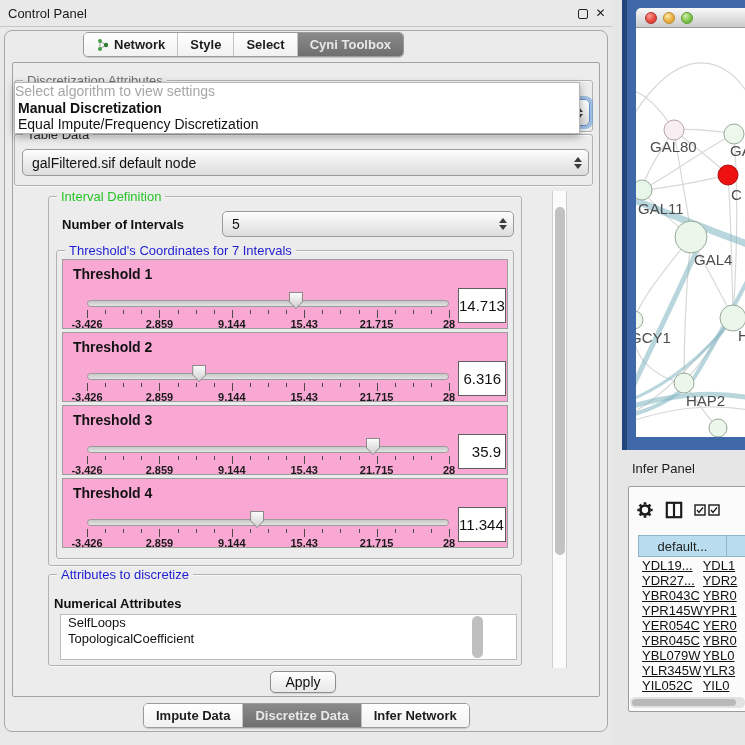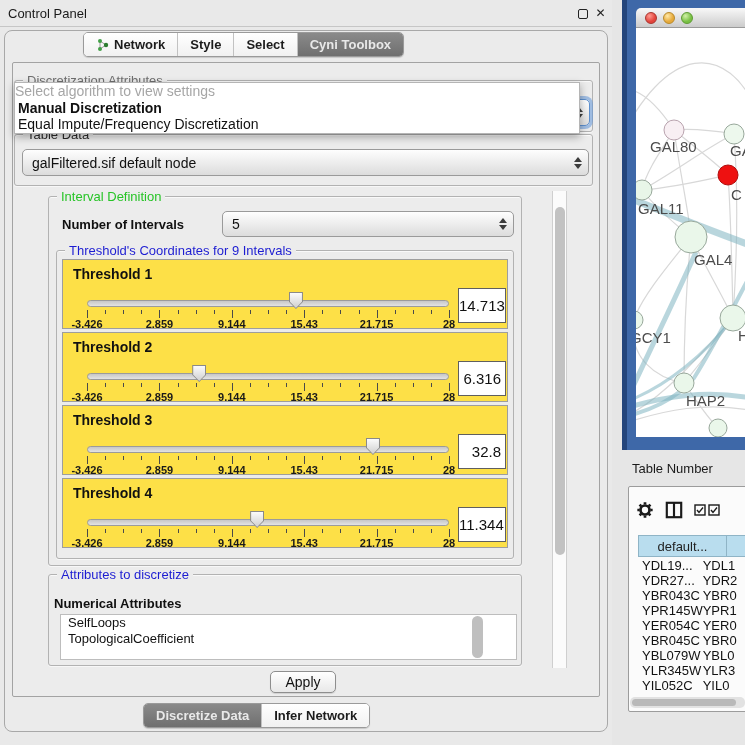--- a/index.html
+++ b/index.html
@@ -53,21 +53,21 @@
 
   
   #alg-popup { left:14px; top:82px; width:566px; height:52px; background:#ffffff;
     border:1px solid #b5b5b5; box-shadow:0 3px 8px rgba(0,0,0,.32); z-index:30; font-size:14px; }
   #alg-popup .ph { text-align:left; color:#a6a6a6; height:17px; line-height:17px; }
   #alg-popup .item { padding-left:3px; height:16px; line-height:16px; color:#111; }
   #alg-popup .item.b { font-weight:bold; }
 
   
   .threshold-row { position:absolute; left:62px; width:446px; height:70px;
-    border:1px solid #9e9e9e; background:#fde047; }
+    border:1px solid #9e9e9e; background:#f9a8d4; }
   .th-label { position:absolute; left:10px; top:6px; font-size:14px; font-weight:bold; color:#111; }
   .slider { position:absolute; left:24px; top:36px; width:362px; height:32px; }
   .track { position:absolute; left:0; top:4px; width:362px; height:7px; border-radius:4px;
     border:1px solid #9b9b9b; background:linear-gradient(#c7c7c7,#e3e3e3); }
   .handle { position:absolute; top:-4px; width:14px; height:17px;
     clip-path:polygon(0 0,100% 0,100% 58%,50% 100%,0 58%); background:#8a8a8a; }
   .handle i { position:absolute; left:1px; top:1px; right:1px; bottom:1px; display:block;
     clip-path:polygon(0 0,100% 0,100% 58%,50% 100%,0 58%); background:linear-gradient(#fbfbfb,#cfcfcf); }
   .ticks { position:absolute; left:0; top:14px; width:362px; height:8px; }
   .ticks span { position:absolute; width:1px; background:#4a4a4a; top:0; }
@@ -111,21 +111,21 @@
   #table-panel-title { left:632px; top:461px; font-size:13px; color:#1a1a1a; }
   #table-outer { left:628px; top:486px; width:120px; height:226px; background:#fbfbfb;
     border:1px solid #9c9c9c; border-radius:2px; }
   #table-toolbar { left:636px; top:496px; width:108px; height:28px; display:flex;
     align-items:center; gap:11px; }
   #table-head { left:638px; top:535px; height:22px; display:flex; font-size:13px; color:#222; }
   #table-head .hc { background:#b9ddee; border:1px solid #8fb4c6; border-left:none;
     display:flex; align-items:center; justify-content:center; overflow:hidden; }
   #table-head .hc:first-child { border-left:1px solid #8fb4c6; }
   #table-rows { left:638px; top:558px; width:107px; height:136px; overflow:hidden;
-    font-size:13px; color:#111; }
+    font-size:13px; color:#111;text-decoration:underline; }
   .trow { display:flex; height:15px; line-height:15px; }
   .trow .c1 { width:90px; padding-left:4px; white-space:nowrap; overflow:hidden; }
   .trow .c2 { width:60px; white-space:nowrap; overflow:hidden; }
   #table-hscroll { left:630px; top:697px; width:115px; height:11px; background:#e2e2e2; border-radius:5px; }
   #table-hscroll-thumb { left:2px; top:2px; width:104px; height:7px; background:#b9b9b9; border-radius:4px; }
 
   svg text { font-family:"Liberation Sans",sans-serif; }
 </style>
 </head>
 <body>
@@ -200,21 +200,21 @@
     <div class="abs" style="left:62px; top:217px; font-size:13px; font-weight:bold; color:#111;">Number of Intervals</div>
     <div class="abs combo" style="left:222px; top:211px; width:292px; height:26px;">
       <span>5</span>
       <span class="stepper">
           <i class="tri-up"></i>
           <i class="tri-down"></i>
         </span>
     </div>
 
     <div class="abs group" style="left:56px; top:250px; width:458px; height:309px;">
-      <span class="group-chip chip-blue">Threshold's Coordinates for 9 Intervals</span>
+      <span class="group-chip chip-blue">Threshold's Coordinates for 7 Intervals</span>
     </div>
 
     <div class="abs threshold-row" style="top:259px;">
         <div class="th-label">Threshold 1</div>
         <div class="slider">
           <div class="track"></div>
           <div class="ticks">
             <span class="major" style="left: 0%;"></span>
             <span class="minor" style="left: 5%;"></span>
             <span class="minor" style="left: 10%;"></span>
@@ -324,21 +324,21 @@
             <span style="left: 20%;">2.859</span>
             <span style="left: 40%;">9.144</span>
             <span style="left: 60%;">15.43</span>
             <span style="left: 80%;">21.715</span>
             <span style="left: 100%;">28</span>
           </div>
           <div class="handle" style="left: calc(78.9983% - 7px);">
             <i></i>
           </div>
         </div>
-        <div class="th-value">32.8</div>
+        <div class="th-value">35.9</div>
       </div>
     <div class="abs threshold-row" style="top:478px;">
         <div class="th-label">Threshold 4</div>
         <div class="slider">
           <div class="track"></div>
           <div class="ticks">
             <span class="major" style="left: 0%;"></span>
             <span class="minor" style="left: 5%;"></span>
             <span class="minor" style="left: 10%;"></span>
             <span class="minor" style="left: 15%;"></span>
@@ -385,20 +385,23 @@
       </div>
     <div id="attr-scroll-thumb" class="abs"></div>
 
     <div id="main-scroll" class="abs">
       <div id="main-scroll-thumb" class="abs"></div>
     </div>
 
     <div id="apply-btn" class="abs">Apply</div>
 
     <div id="bottom-tabs" class="abs seg-bar">
+        <div class="seg">
+          <span>Impute Data</span>
+        </div>
         <div class="seg sel">
           <span>Discretize Data</span>
         </div>
         <div class="seg">
           <span>Infer Network</span>
         </div>
       </div>
   </div>
 
   <div id="net-window" class="abs">
@@ -455,21 +458,21 @@
             <text x="2" y="186">GAL11</text>
             <text x="58" y="237">GAL4</text>
             <text x="-6" y="315">GCY1</text>
             <text x="102" y="313">H</text>
             <text x="50" y="378">HAP2</text>
           </g>
       </svg>
     </div>
   </div>
 
-  <div id="table-panel-title" class="abs">Table Number</div>
+  <div id="table-panel-title" class="abs">Infer Panel</div>
   <div id="table-outer" class="abs"></div>
 
   <div id="table-toolbar" class="abs">
     <svg width="18" height="18" viewBox="0 0 20 20">
       <g stroke="#1a1a1a" stroke-width="3">
         <circle cx="10" cy="10" r="5" fill="none"></circle>
         <path d="M10 1.5 V4 M10 16 V18.5 M1.5 10 H4 M16 10 H18.5 M4 4 L5.8 5.8 M14.2 14.2 L16 16 M16 4 L14.2 5.8 M5.8 14.2 L4 16"></path>
       </g>
     </svg>
     <svg width="18" height="18" viewBox="0 0 20 20">

